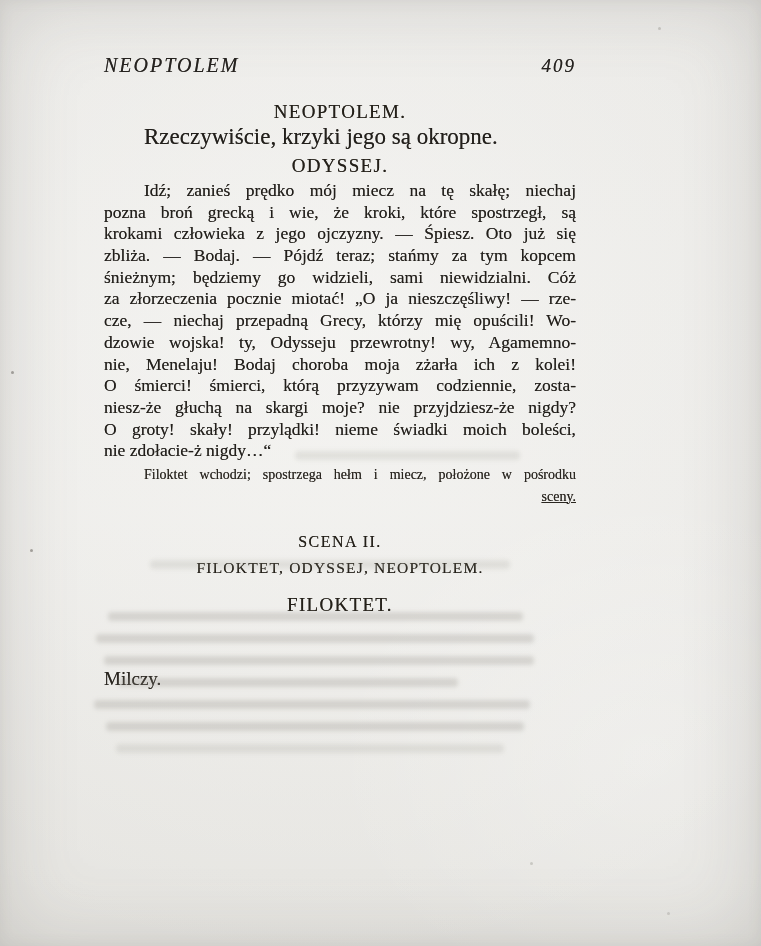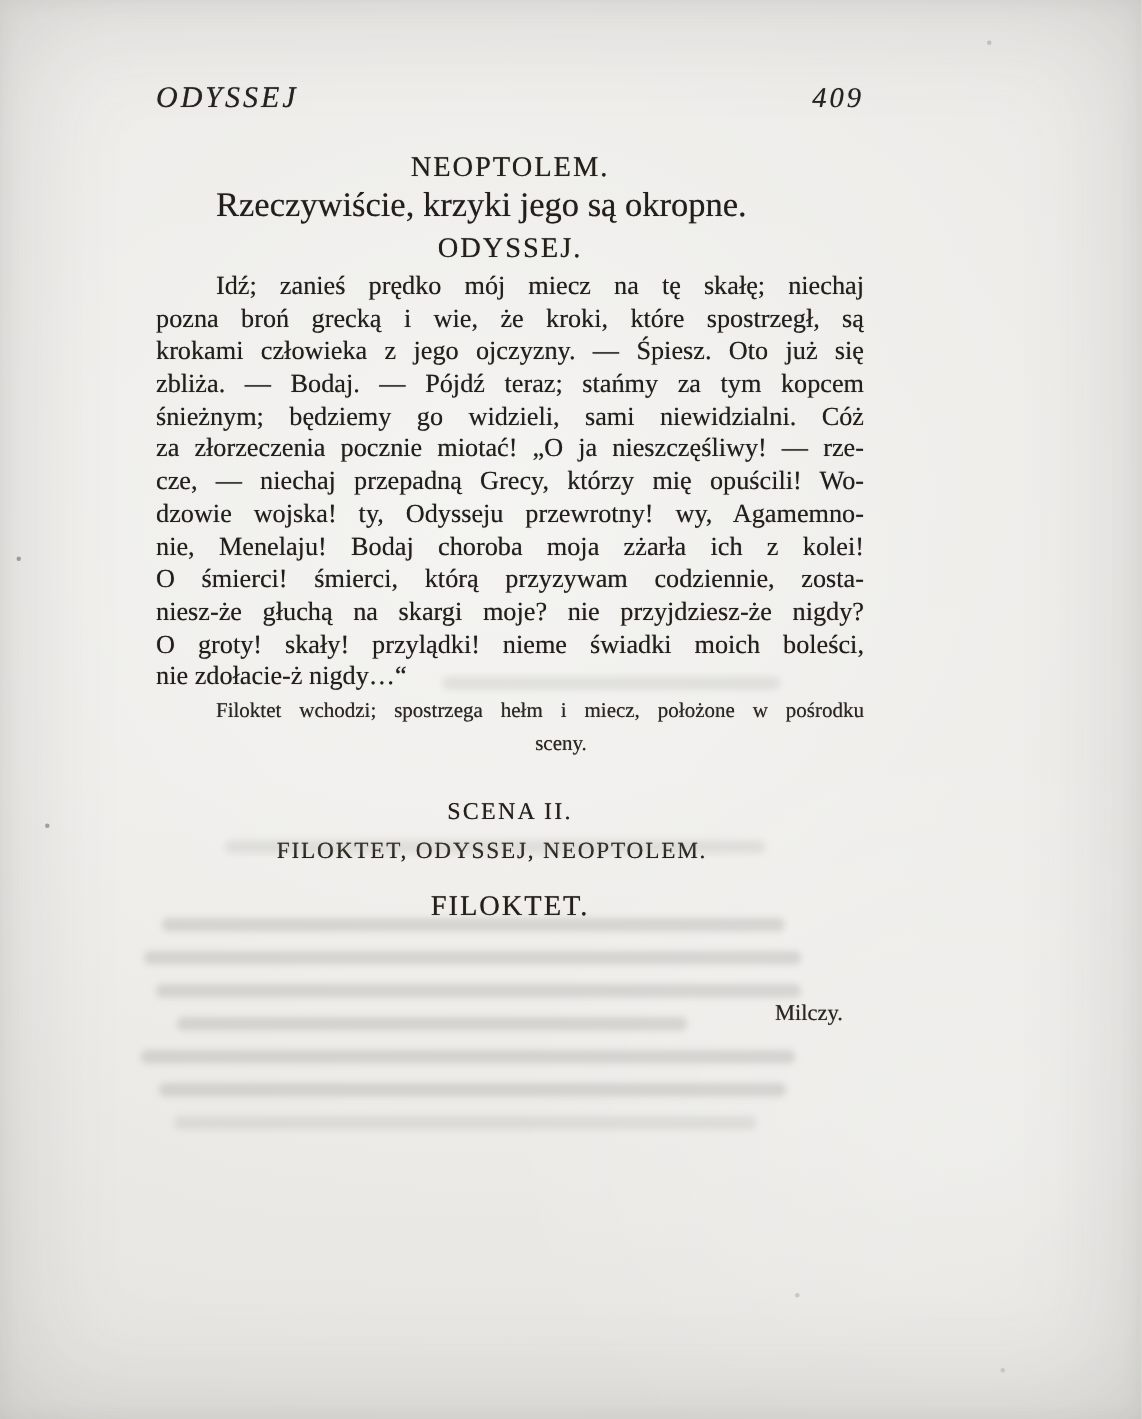--- a/index.html
+++ b/index.html
@@ -57,37 +57,37 @@
   .pline.indent { text-indent: 40px; }
   .pline.last { text-align: left; }
   .pline.last::after { width: 0; }
 
   .stage-direction {
     position: absolute; left: 104px; top: 464px; width: 472px;
     font-size: 14px; line-height: 21.5px; color: #2a2620;
   }
   .sline { text-align: justify; height: 21.5px; overflow: hidden; margin-left: 40px; }
   .sline::after { content: ""; display: inline-block; width: 100%; height: 0; }
-  .sline.second { text-align: center; padding-left: 28px; }
+  .sline.second { text-align: right; padding-left: 28px; text-decoration: underline; }
   .sline.second::after { width: 0; }
 
   .scene-heading {
     position: absolute; left: 104px; top: 533px; width: 472px;
     text-align: center; font-size: 16px; letter-spacing: 1.5px; color: #242019;
   }
   .cast-line {
-    position: absolute; left: 92px; top: 559px; width: 472px;
+    position: absolute; left: 104px; top: 559px; width: 472px;
     text-align: center; font-size: 15.5px; letter-spacing: 1.2px; color: #242019;
   }
   .first-speaker { top: 594px; }
 
   .stage-note {
     position: absolute; left: 104px; top: 668px; width: 472px;
-    text-align: right; padding-right: 14px; box-sizing: border-box;
-    font-size: 15px; color: #2a2620;
+    text-align: left; padding-right: 14px; box-sizing: border-box;
+    font-size: 19px; color: #2a2620;
   }
 
   
   .ghost {
     position: absolute; height: 9px; border-radius: 4px;
     background: rgba(143,140,131,0.26); filter: blur(2.2px);
     pointer-events: none;
   }
   .ghost.light { background: rgba(150,147,139,0.18); }
 
@@ -95,21 +95,21 @@
     position: absolute; width: 3px; height: 3px; border-radius: 50%;
     background: rgba(75,72,65,0.45); pointer-events: none;
   }
 </style>
 </head>
 <body>
 
 <div class="page">
 
   <div class="running-head ink">
-    <span class="head-title">ODYSSEJ</span>
+    <span class="head-title">NEOPTOLEM</span>
     <span class="page-number">409</span>
   </div>
 
   <div class="speaker ink" style="top:101px">NEOPTOLEM.</div>
 
   <div class="dialogue-single ink">Rzeczywiście, krzyki jego są okropne.</div>
 
   <div class="speaker ink" style="top:155px">ODYSSEJ.</div>
 
   <div class="paragraph ink">

